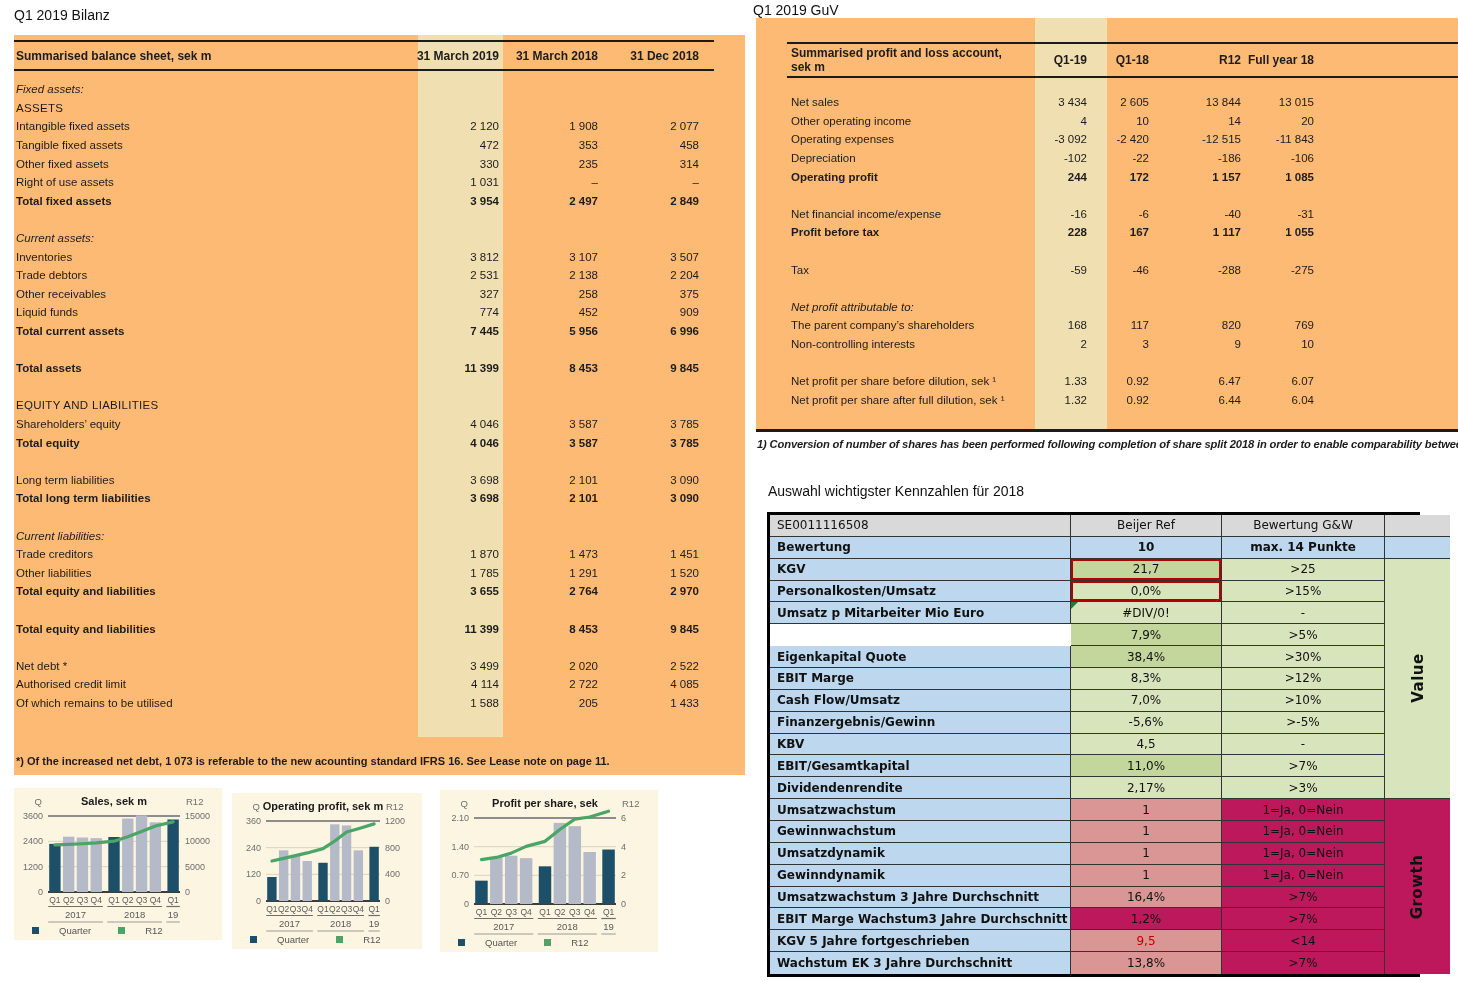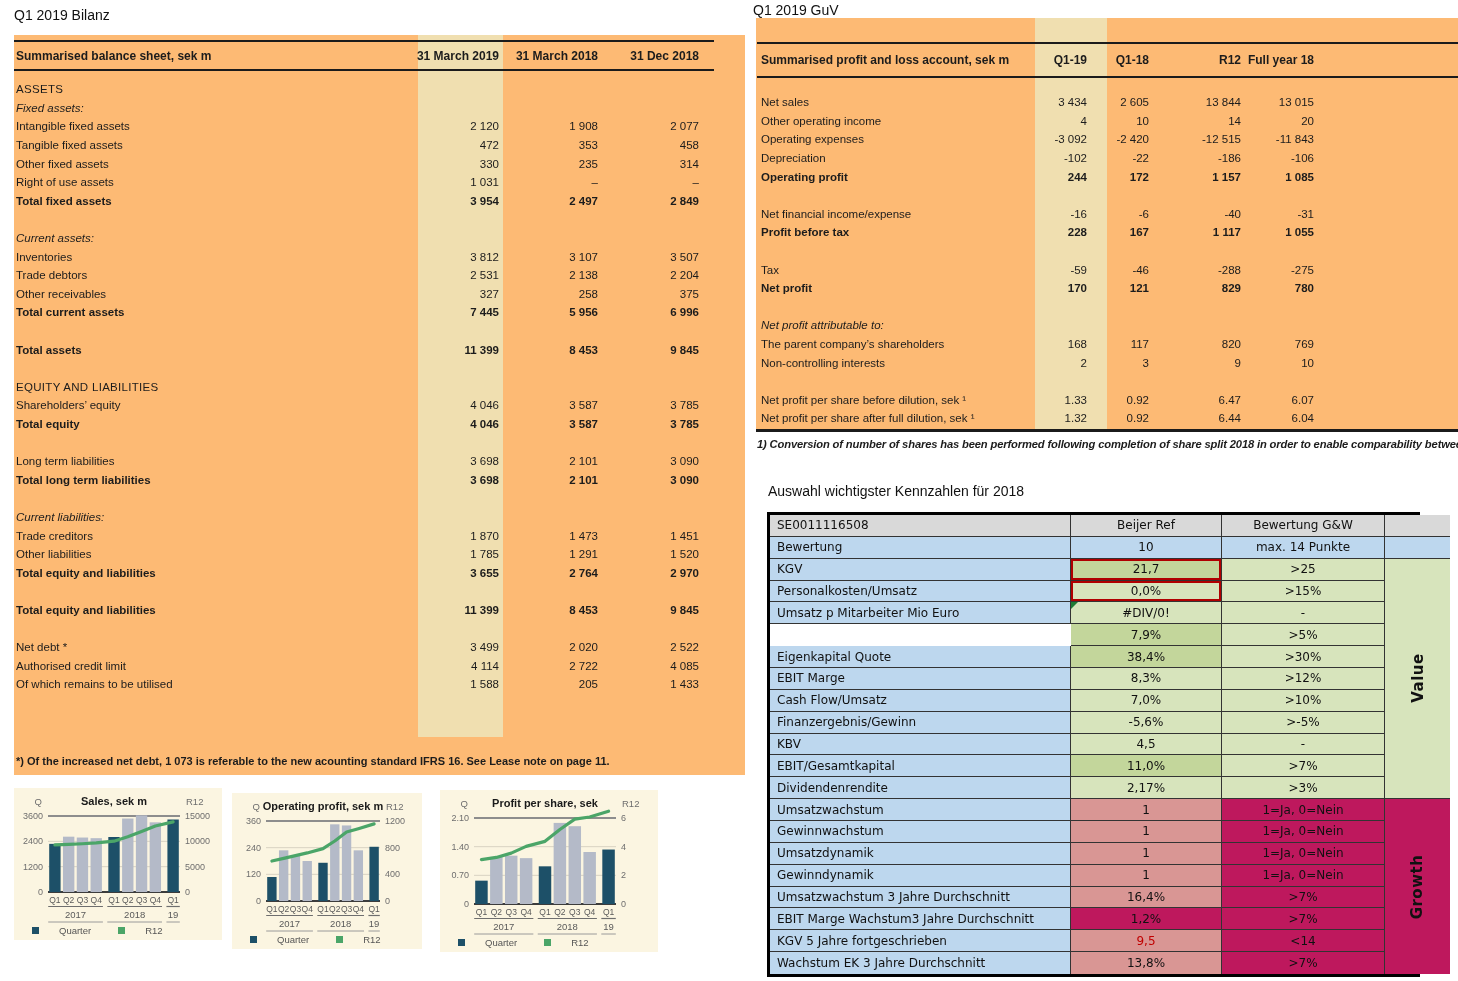--- a/index.html
+++ b/index.html
@@ -26,21 +26,21 @@
   #guv-table{left:1px;top:24px;width:701px;}
 
   .fin-head{display:grid;align-items:center;font-weight:700;font-size:12px;}
   #bilanz-table .fin-head{height:27px;border-top:2px solid #1b1b1b;border-bottom:2.5px solid #1b1b1b;}
   #guv-table .fin-head{height:32px;border-top:2px solid #1b1b1b;border-bottom:2.5px solid #1b1b1b;}
   #bilanz-table .fin-body{margin-top:9px;}
   #guv-table .fin-body{margin-top:15px;}
 
   .fin-row{display:grid;height:18.6px;align-items:center;font-size:11.5px;}
   .bs.fin-row,.bs.fin-head{grid-template-columns:1fr 96px 99px 101px;padding-right:15px;padding-left:2px;}
-  .guv.fin-row,.guv.fin-head{grid-template-columns:1fr 70px 62px 92px 73px;padding-right:144px;padding-left:4px;}
+  .guv.fin-row,.guv.fin-head{grid-template-columns:1fr 70px 62px 92px 73px;padding-right:144px;padding-left:4px;margin-left:30px;}
   .fin-row .num,.fin-head .num{text-align:right;}
   .fin-row.bold{font-weight:700;}
   .fin-row.italic{font-style:italic;}
   .fin-row.section{letter-spacing:.3px;}
   .fin-row.spacer{height:18.6px;}
 
   .bs-footnote{position:absolute;left:2px;top:720px;width:690px;font-size:11px;font-weight:600;}
   .thick-rule{position:absolute;background:#1b1b1b;}
   #guv-bottom-rule{left:756px;top:429px;width:702px;height:2.5px;}
   .guv-footnote{position:absolute;left:757px;top:438px;width:701px;font-size:11.2px;font-style:italic;font-weight:600;letter-spacing:-0.15px;white-space:nowrap;}
@@ -52,21 +52,21 @@
     display:grid;grid-template-columns:301px 151px 163px 1fr;
     grid-template-rows:repeat(21,1fr);
     font-family:"DejaVu Sans", sans-serif;font-size:12px;color:#111;
   }
   .kz-cell{border-right:1.5px solid #333;border-bottom:1.5px solid #333;display:flex;align-items:center;box-sizing:border-box;position:relative;}
   .kz-cell.lastcol{border-right:none;}
   .kz-cell.lastrow{border-bottom:none;}
   .kz-label{padding-left:7px;}
   .kz-center{justify-content:center;}
   .bg-gray{background:#D9D9D9;}
-  .bg-blue{background:#BDD7EE;}
+  .bg-blue{background:#BDD7EE;font-weight:bold;}
   .bg-green-light{background:#D7E4BC;}
   .bg-green-dark{background:#C3D69B;}
   .bg-red-dark{background:#D99694;}
   .bg-red-light{background:#be185d;}
   .red-border{box-shadow:inset 0 0 0 2px #B00000;}
   .red-text{color:#C00000;}
   .kz-side{justify-content:center;}
   .kz-side .rot{transform:rotate(-90deg);font-weight:700;font-size:15px;letter-spacing:.5px;white-space:nowrap;}
   .corner-flag{position:absolute;top:0;left:0;width:0;height:0;border-top:7px solid #1E7A34;border-right:7px solid transparent;}
 
@@ -91,25 +91,25 @@
 <div class="fin-panel" id="bilanz-panel">
   <div class="hl-band" id="bilanz-band"></div>
   <div class="fin-table" id="bilanz-table">
       <div class="fin-head bs">
         <span class="lab">Summarised balance sheet, sek m</span>
         <span class="num">31 March 2019</span>
         <span class="num">31 March 2018</span>
         <span class="num">31 Dec 2018</span>
       </div>
       <div class="fin-body">
+        <div class="fin-row bs italic">
+          <span class="lab">Fixed assets:</span>
+        </div>
         <div class="fin-row bs section">
           <span class="lab">ASSETS</span>
-        </div>
-        <div class="fin-row bs italic">
-          <span class="lab">Fixed assets:</span>
         </div>
         <div class="fin-row bs">
           <span class="lab">Intangible fixed assets</span>
           <span class="num">2 120</span>
           <span class="num">1 908</span>
           <span class="num">2 077</span>
         </div>
         <div class="fin-row bs">
           <span class="lab">Tangible fixed assets</span>
           <span class="num">472</span>
@@ -148,20 +148,26 @@
           <span class="lab">Trade debtors</span>
           <span class="num">2 531</span>
           <span class="num">2 138</span>
           <span class="num">2 204</span>
         </div>
         <div class="fin-row bs">
           <span class="lab">Other receivables</span>
           <span class="num">327</span>
           <span class="num">258</span>
           <span class="num">375</span>
+        </div>
+        <div class="fin-row bs">
+          <span class="lab">Liquid funds</span>
+          <span class="num">774</span>
+          <span class="num">452</span>
+          <span class="num">909</span>
         </div>
         <div class="fin-row bs bold">
           <span class="lab">Total current assets</span>
           <span class="num">7 445</span>
           <span class="num">5 956</span>
           <span class="num">6 996</span>
         </div>
         <div class="fin-row spacer"></div>
         <div class="fin-row bs bold">
           <span class="lab">Total assets</span>
@@ -312,27 +318,20 @@
           <span class="num">1 117</span>
           <span class="num">1 055</span>
         </div>
         <div class="fin-row spacer"></div>
         <div class="fin-row guv">
           <span class="lab">Tax</span>
           <span class="num">-59</span>
           <span class="num">-46</span>
           <span class="num">-288</span>
           <span class="num">-275</span>
-        </div>
-        <div class="fin-row guv bold">
-          <span class="lab">Net profit</span>
-          <span class="num">170</span>
-          <span class="num">121</span>
-          <span class="num">829</span>
-          <span class="num">780</span>
         </div>
         <div class="fin-row spacer"></div>
         <div class="fin-row guv italic">
           <span class="lab">Net profit attributable to:</span>
         </div>
         <div class="fin-row guv">
           <span class="lab">The parent company’s shareholders</span>
           <span class="num">168</span>
           <span class="num">117</span>
           <span class="num">820</span>

